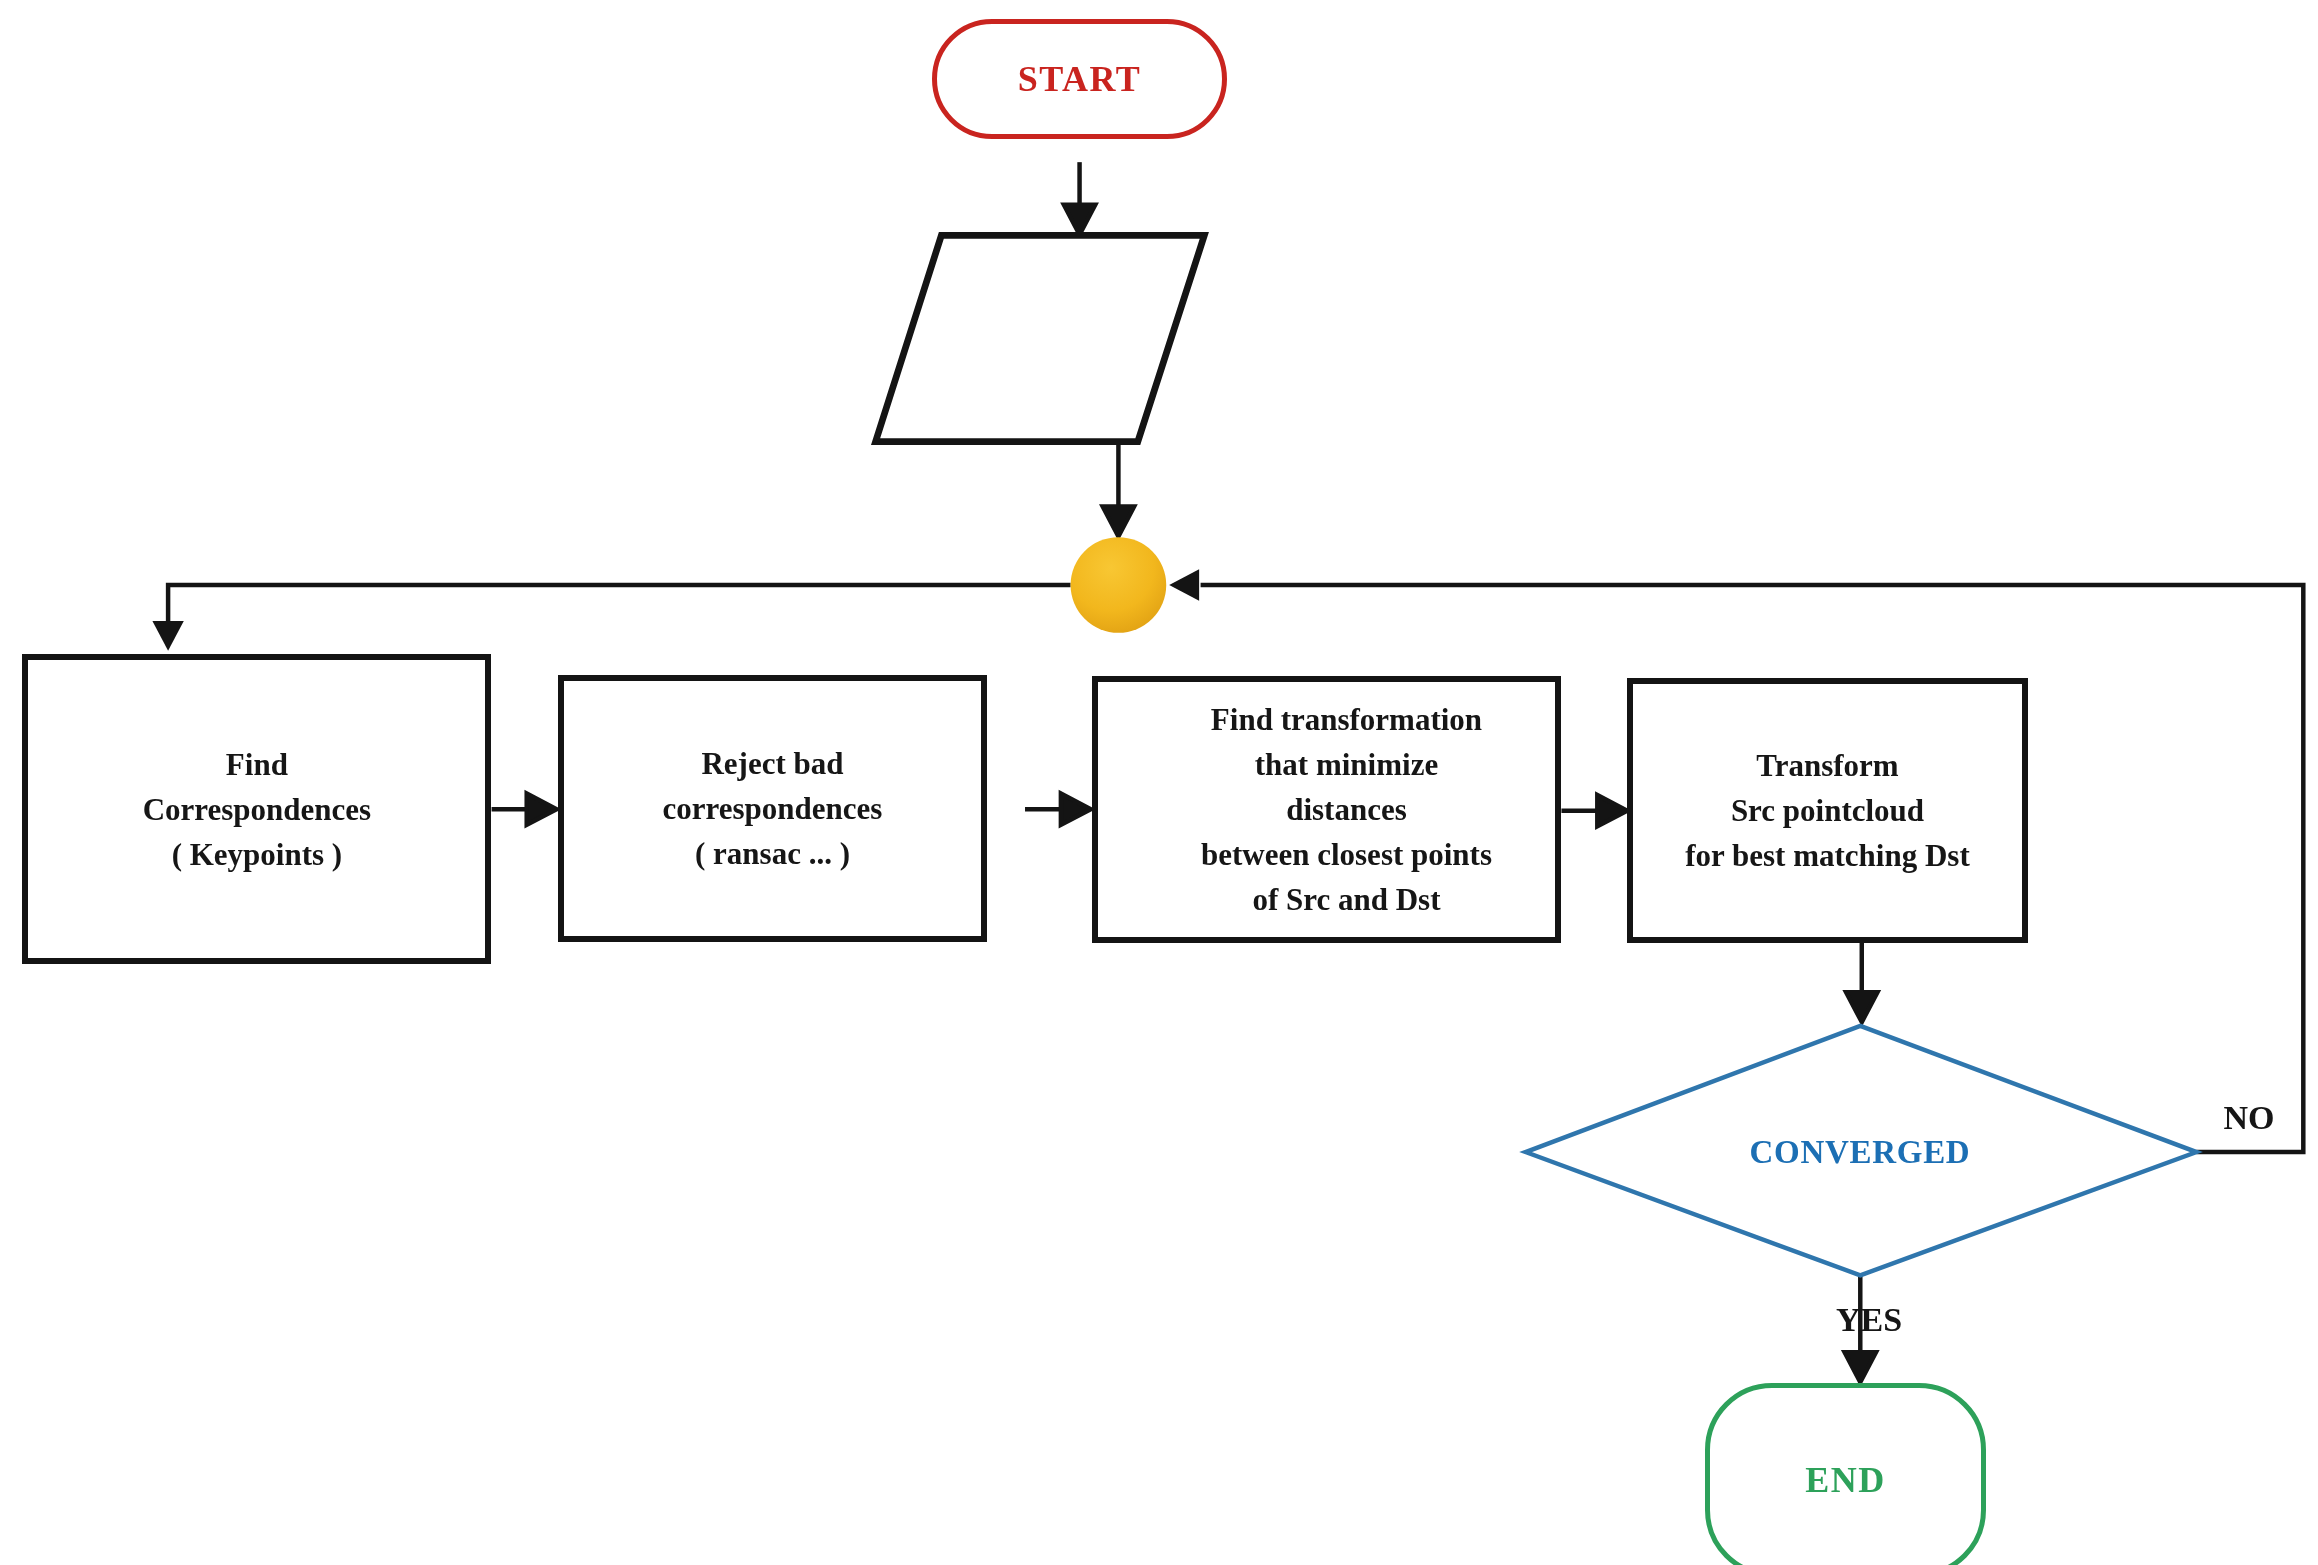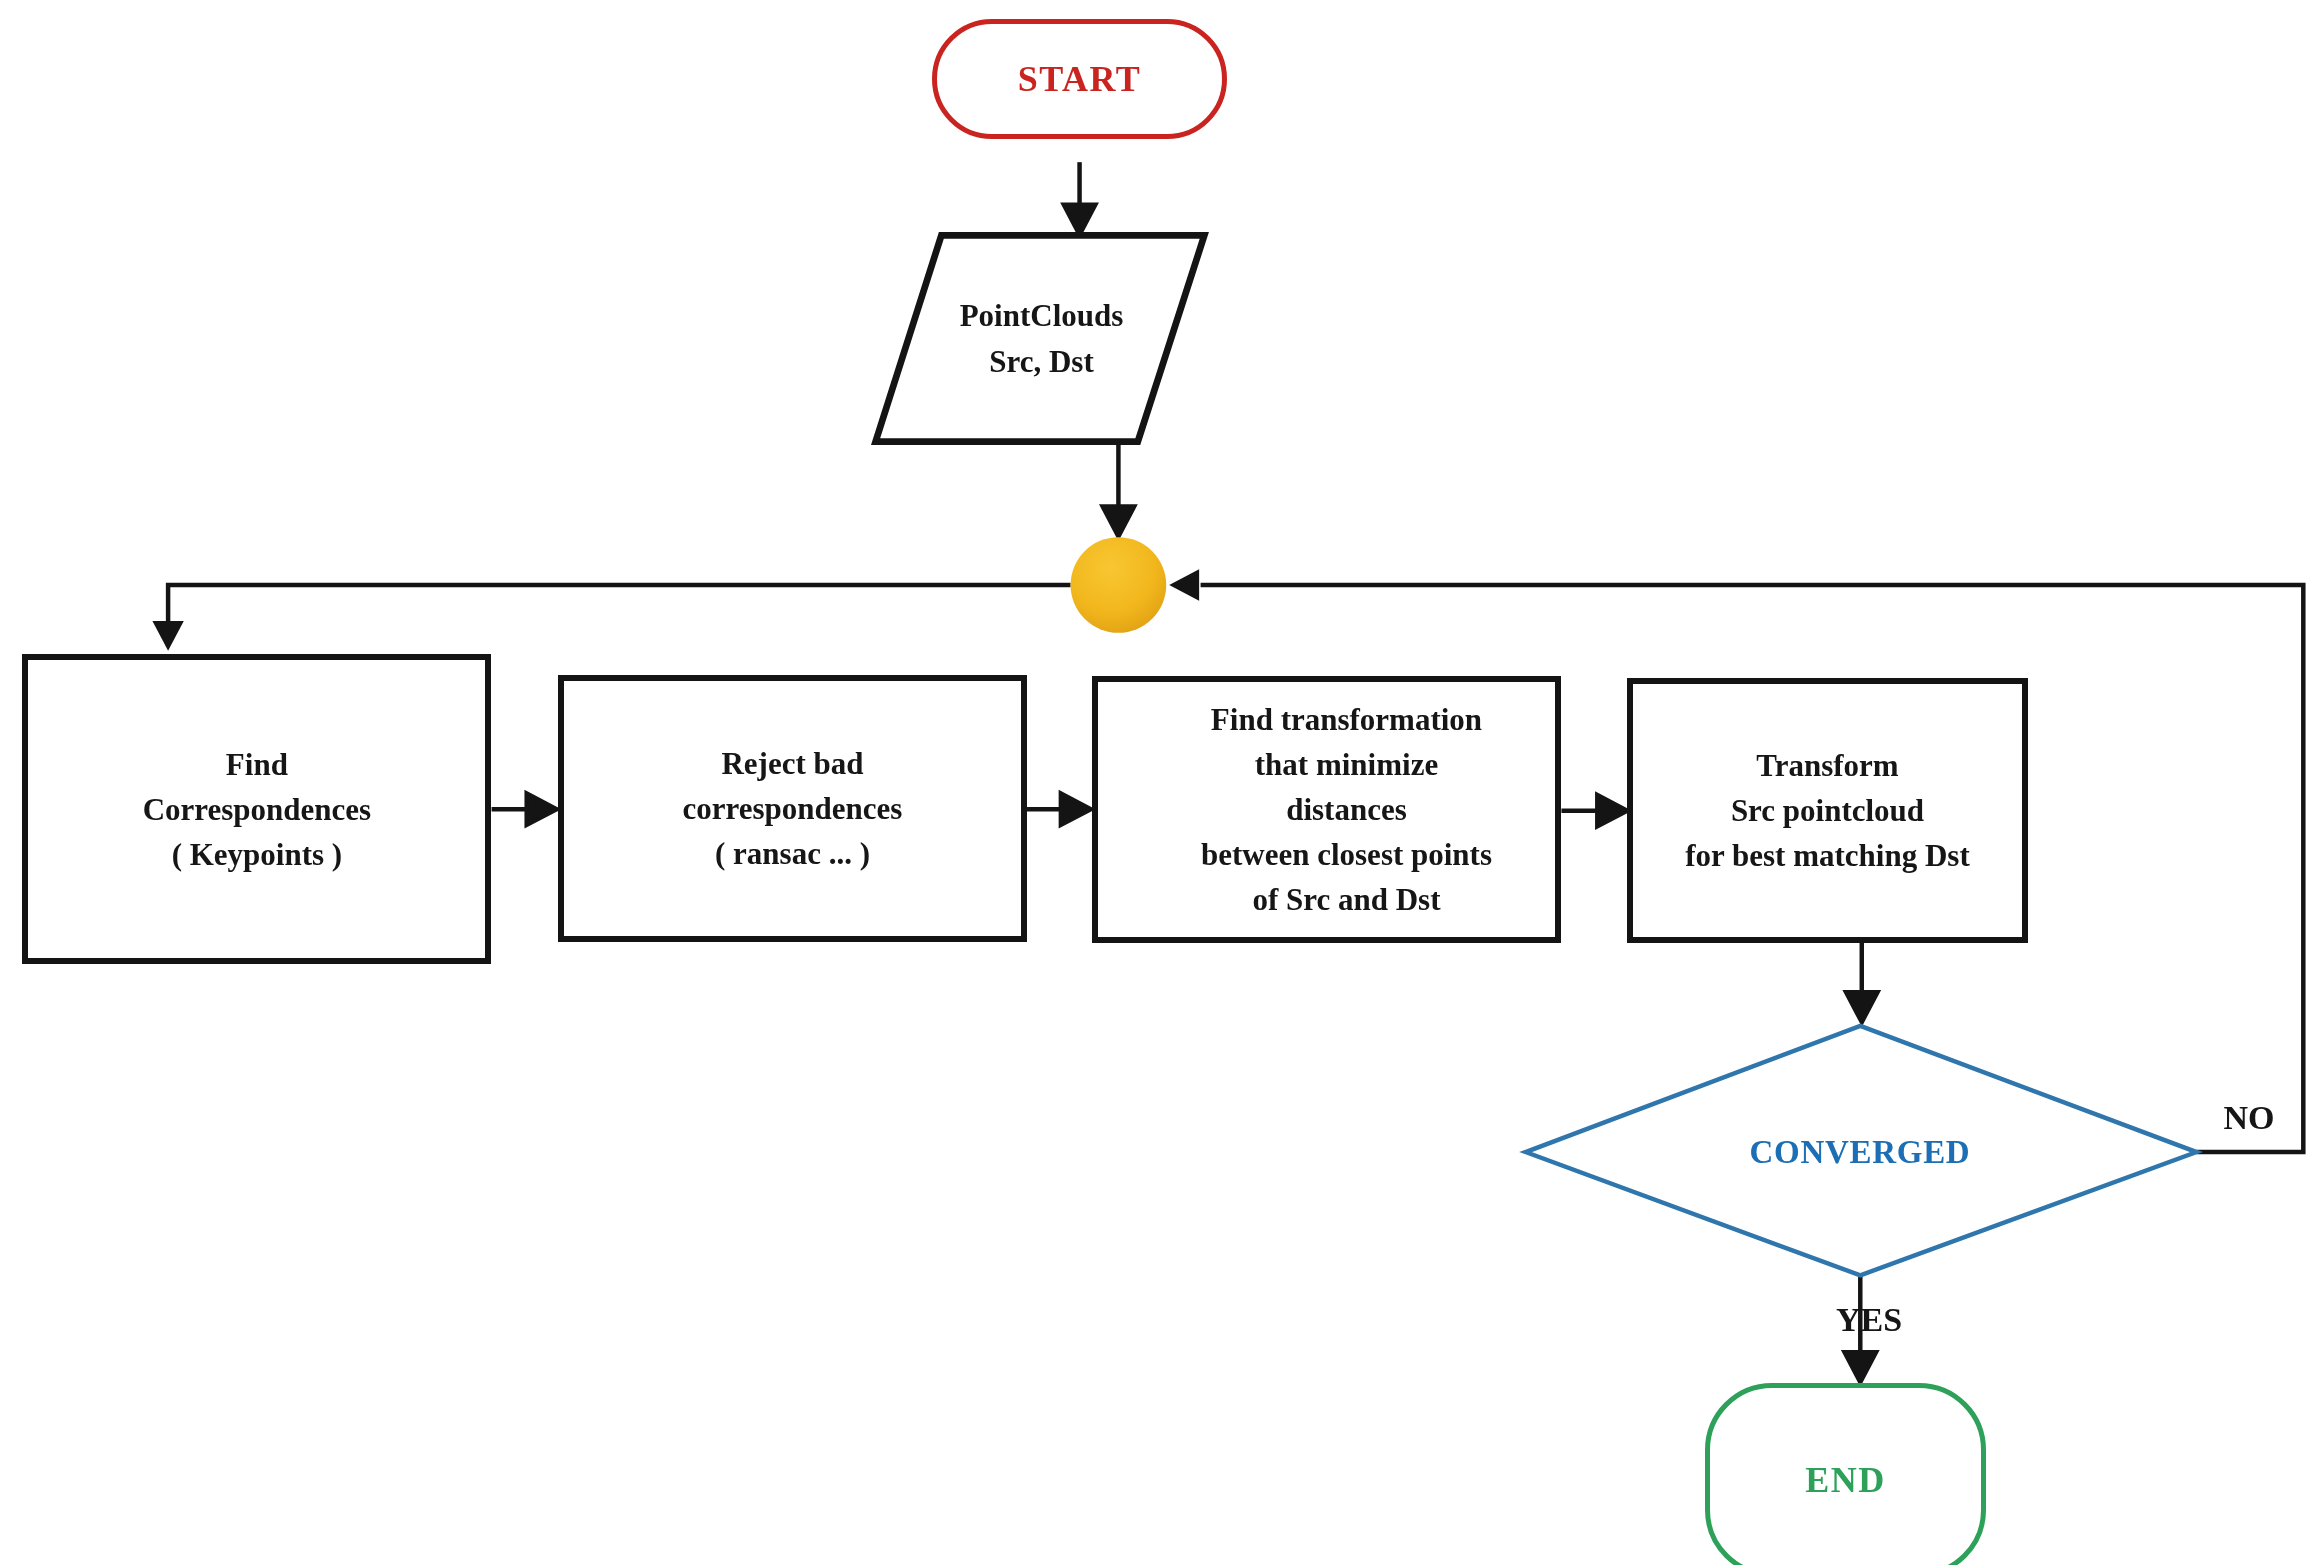--- a/index.html
+++ b/index.html
@@ -63,21 +63,21 @@
     font-size: 36px;
     letter-spacing: 1.5px;
   }
 
   .procbox {
     border: 6px solid #141414;
     font-size: 31px;
     line-height: 45px;
   }
   .box-find   { left: 22.4px;   top: 654px; width: 469px; height: 310px; }
-  .box-reject { left: 558px;  top: 675px; width: 469px; height: 267px; }
+  .box-reject { left: 558px;  top: 675px; width: 429px; height: 267px; }
   .box-trans  { left: 1092px; top: 676px; width: 469px; height: 267px; padding-left: 40px; }
   .box-xform  { left: 1627px; top: 678px; width: 401px; height: 265px; }
 
   .overlay-label {
     position: absolute;
     display: flex;
     align-items: center;
     justify-content: center;
     text-align: center;
     font-weight: bold;
@@ -172,22 +172,20 @@
 
     <polygon points="2490,1373 2940,1542 2490,1707 2042,1542" fill="#ffffff" stroke="#2f76ad" stroke-width="6"></polygon>
 
     <circle cx="1497" cy="783" r="64" fill="url(#goldGrad)"></circle>
   </svg>
 
   <div class="node stadium-start">
     <span class="lbl">START</span>
   </div>
 
-  <div class="overlay-label pc-label">PointClouds
-Src, Dst</div>
 
   <div class="node procbox box-find">
     <span class="lbl">Find
 Correspondences
 ( Keypoints )</span>
   </div>
 
   <div class="node procbox box-reject">
     <span class="lbl">Reject bad
 correspondences

